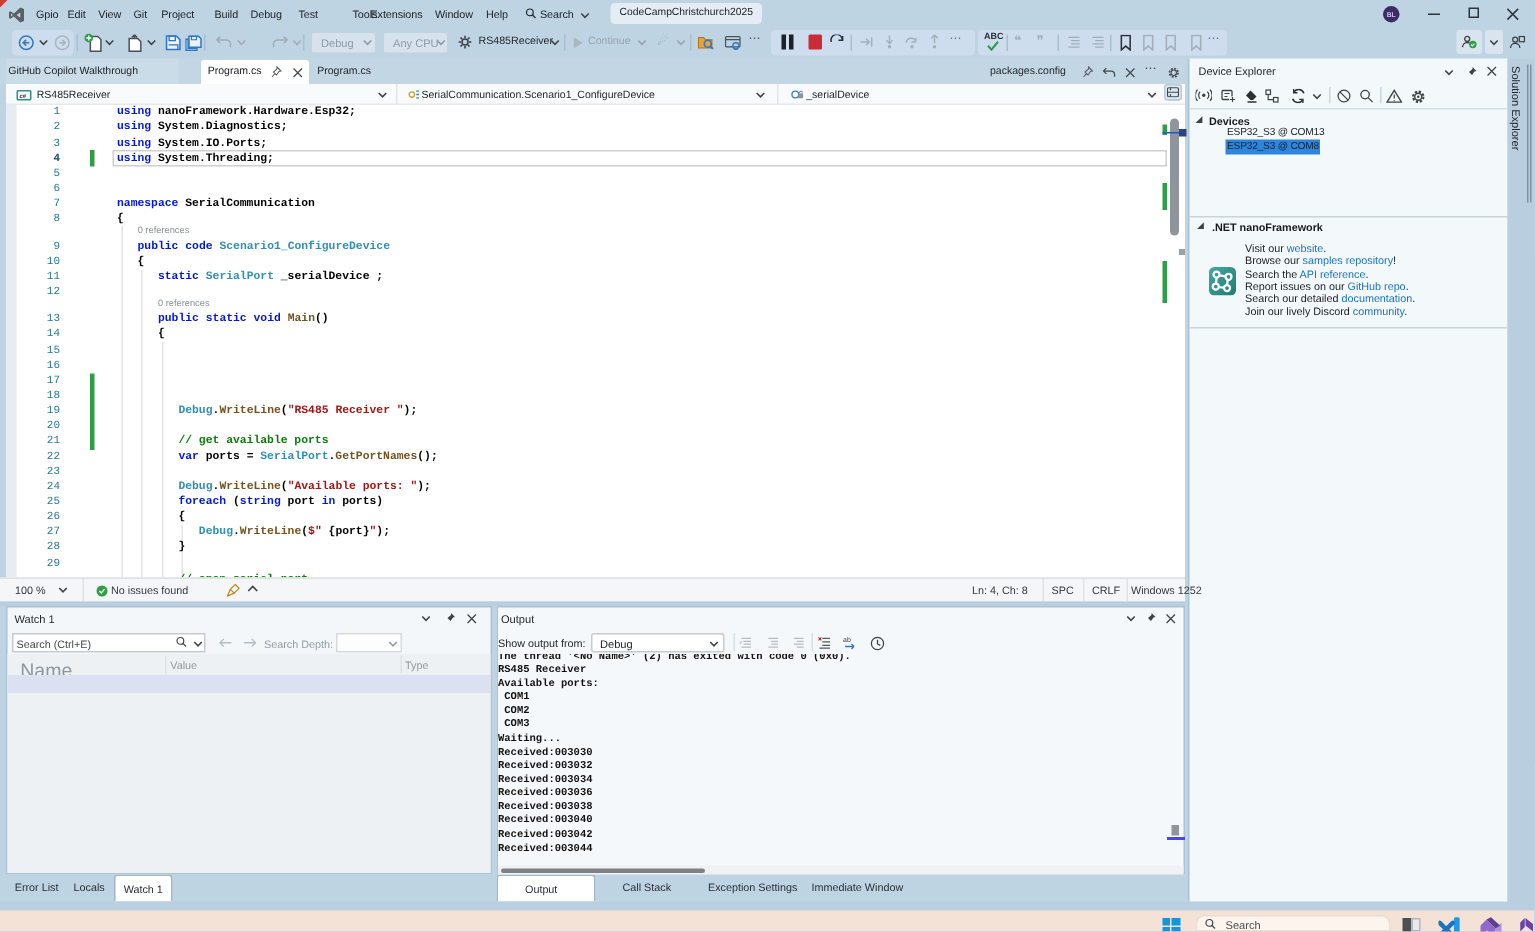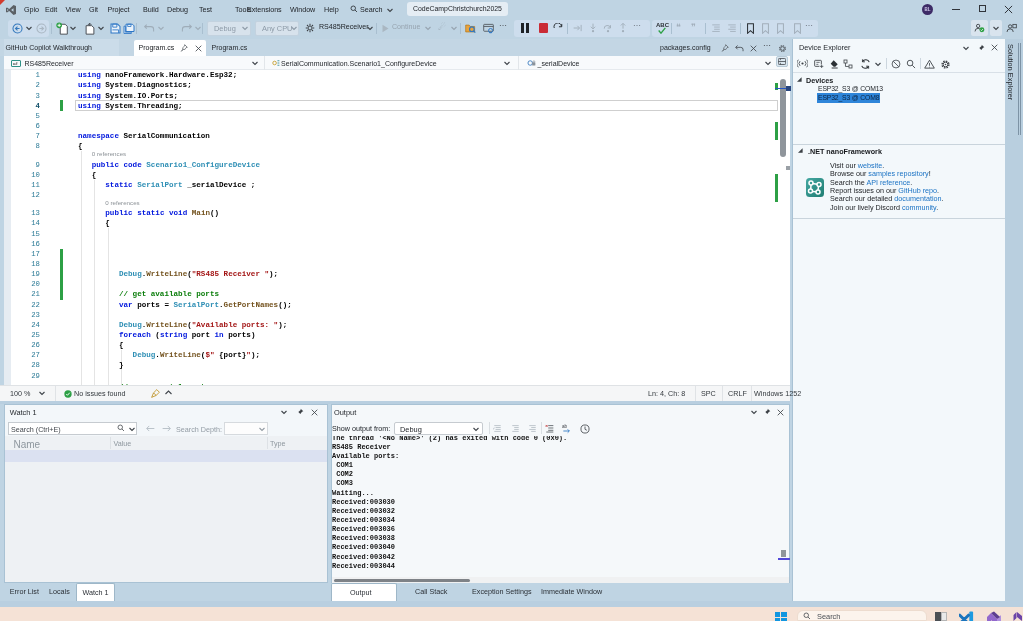--- a/index.html
+++ b/index.html
@@ -441,21 +441,21 @@
   </svg>
 <svg class="ab" style="left:162px;top:424.5px" width="9" height="7" viewBox="0 0 14 10">
     <path d="M9 1l4 4-4 4M12.5 5H1" fill="none" stroke="#b3bcc4" stroke-width="1.4"></path>
   </svg>
 <span class="ab" style="left:176px;top:424.5px;font-size:7.2px;color:#939ca4">Search Depth:</span>
 <div class="ab" style="left:224px;top:421.5px;width:44px;height:13px;background:#fdfdfd;border:1px solid #d6dade"></div>
 <svg class="ab" style="left:258.5px;top:426.5px" width="6" height="5" viewBox="0 0 6 5">
     <path d="M0.5 1L3 3.5 5.5 1" fill="none" stroke="#939ca4" stroke-width="1.1"></path>
   </svg>
 <div class="ab" style="left:5px;top:436px;width:321.5px;height:146px;background:#eef1f4"></div>
-<span class="ab" style="left:13.5px;top:438.5px;font-size:10px;color:#8e979e">Name</span>
+<span class="ab" style="left:13.5px;top:438.5px;font-size:13px;color:#8e979e">Name</span>
 <span class="ab" style="left:113.5px;top:438.5px;font-size:7.2px;color:#8e979e">Value</span>
 <span class="ab" style="left:270px;top:438.5px;font-size:7.2px;color:#8e979e">Type</span>
 <div class="ab" style="left:110px;top:436.5px;width:1px;height:12px;background:#dde1e5"></div>
 <div class="ab" style="left:267px;top:436.5px;width:1px;height:12px;background:#dde1e5"></div>
 <div class="ab" style="left:5px;top:450px;width:321.5px;height:11.5px;background:#dbe1f1"></div>
 <div class="ab panel" style="left:331px;top:404px;width:459px;height:179px;background:#f5f8fa"></div>
 <span class="ab" style="left:334px;top:407.5px;font-size:7.4px;color:#1e2227">Output</span>
 <svg class="ab" style="left:750.5px;top:410px" width="6" height="5" viewBox="0 0 6 5">
     <path d="M0.5 1L3 3.5 5.5 1" fill="none" stroke="#3f444a" stroke-width="1.1"></path>
   </svg>

